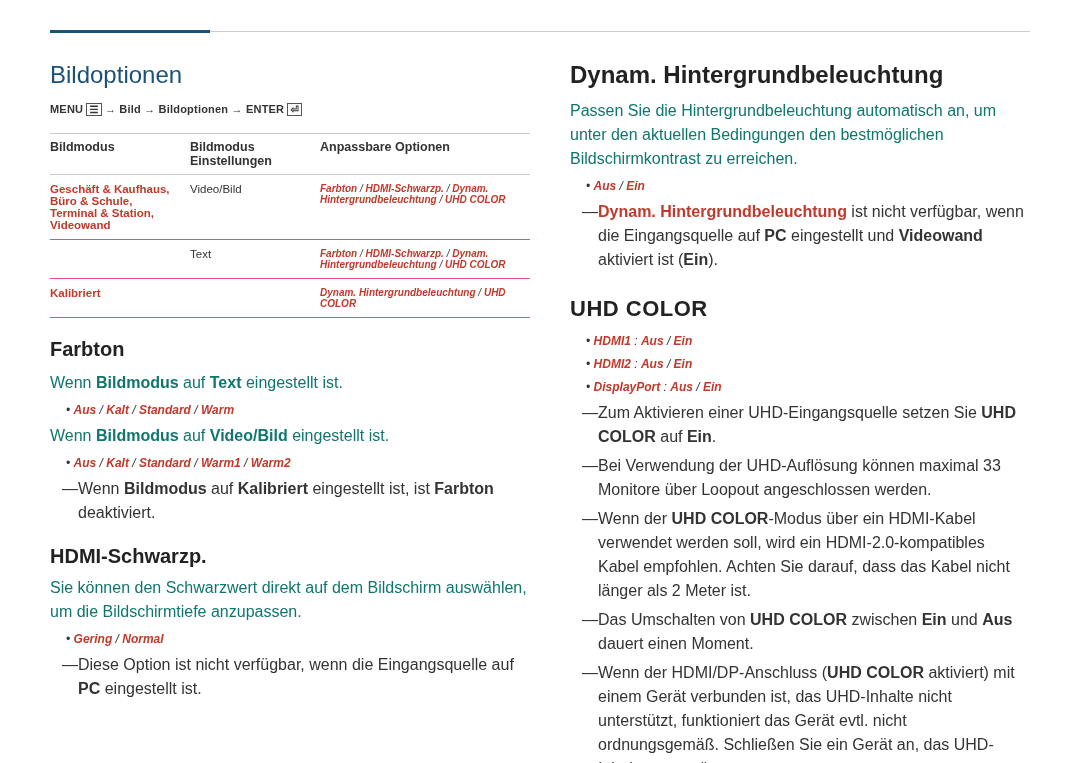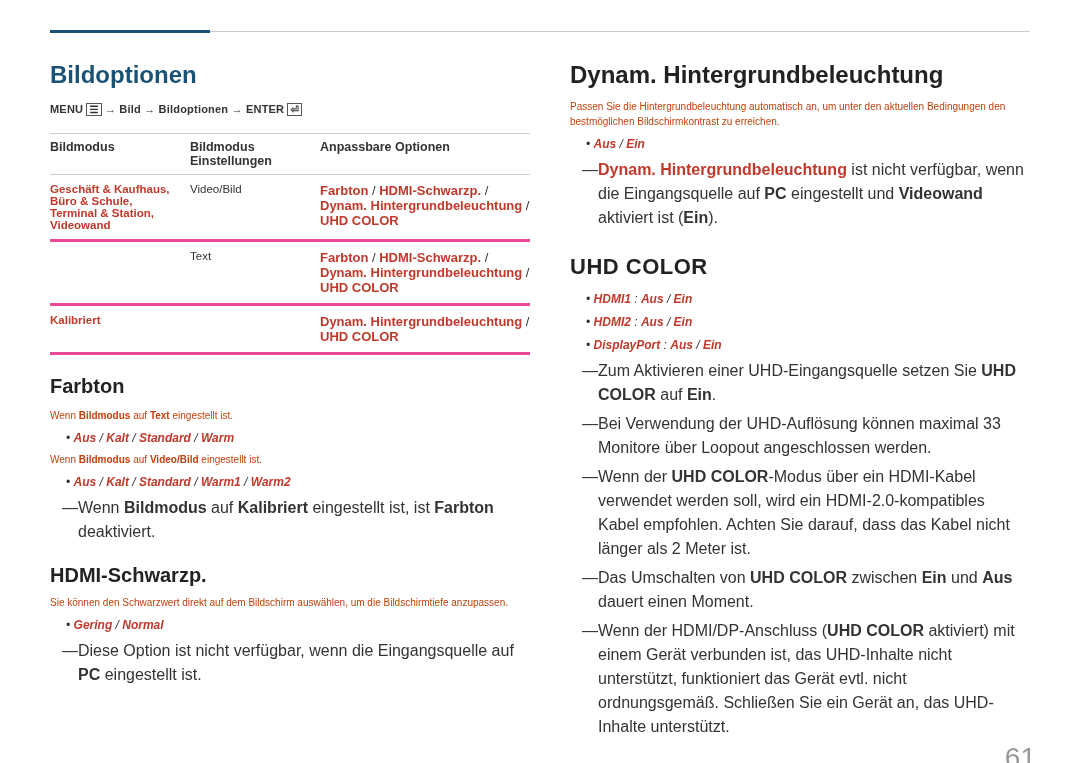--- a/index.html
+++ b/index.html
@@ -41,21 +41,21 @@
     .left-col {
       width: 480px;
       flex-shrink: 0;
     }
     .right-col {
       flex: 1;
     }
     
     .section-title {
       font-size: 24px;
-      font-weight: bold;
+      font-weight: normal;
       color: #1a5276;
       margin-bottom: 14px;
     }
     
     .menu-path {
       font-size: 11px;
       font-weight: bold;
       color: #333;
       margin-bottom: 18px;
       letter-spacing: 0.2px;
@@ -69,36 +69,36 @@
       margin-bottom: 0;
       font-weight: bold;
       font-size: 12.5px;
     }
     .col-bildmodus { width: 140px; }
     .col-einstellungen { width: 130px; }
     .col-optionen { flex: 1; }
     
     .table-row {
       display: flex;
-      border-bottom: 3px solid #ec4899;
+      border-bottom: 1px solid #ec4899;
       padding: 8px 0;
     }
     .cell-bildmodus { width: 140px; font-size: 11.5px; }
     .cell-einstellungen { width: 130px; font-size: 11.5px; }
-    .cell-optionen { flex: 1; font-size: 13px; }
+    .cell-optionen { flex: 1; font-size: 10px; font-style: italic; }
     .red-link { color: #c0392b; font-weight: bold; text-decoration: none; }
     
     .farbton-section { margin-top: 20px; }
     .farbton-title {
       font-size: 20px;
       font-weight: bold;
       color: #222;
       margin-bottom: 10px;
     }
-    .body-text { font-size: 10px; color: #c2410c; line-height: 1.5; margin-bottom: 6px; }
+    .body-text { font-size: 16px; color: #0f766e; line-height: 1.5; margin-bottom: 6px; }
     .bullet-item { font-size: 12px; color: #333; margin-left: 16px; margin-bottom: 5px; line-height: 1.5; font-style: italic; }
     .bullet-item::before { content: "• "; }
     .note-item {
       font-size: 16px;
       color: #333;
       margin-left: 12px;
       margin-bottom: 5px;
       line-height: 1.5;
       position: relative;
       padding-left: 16px;

